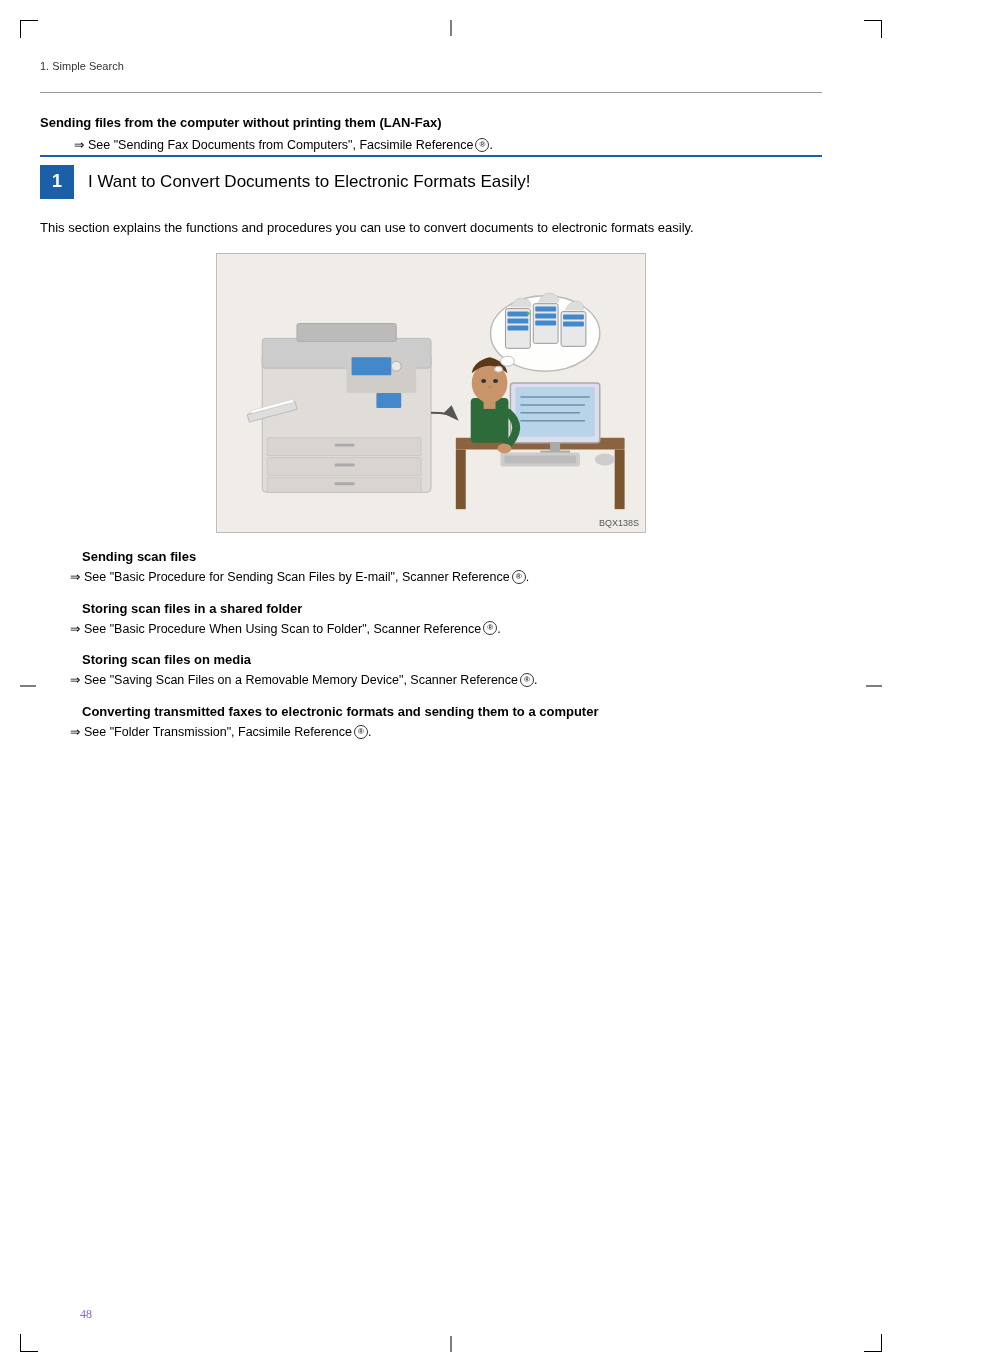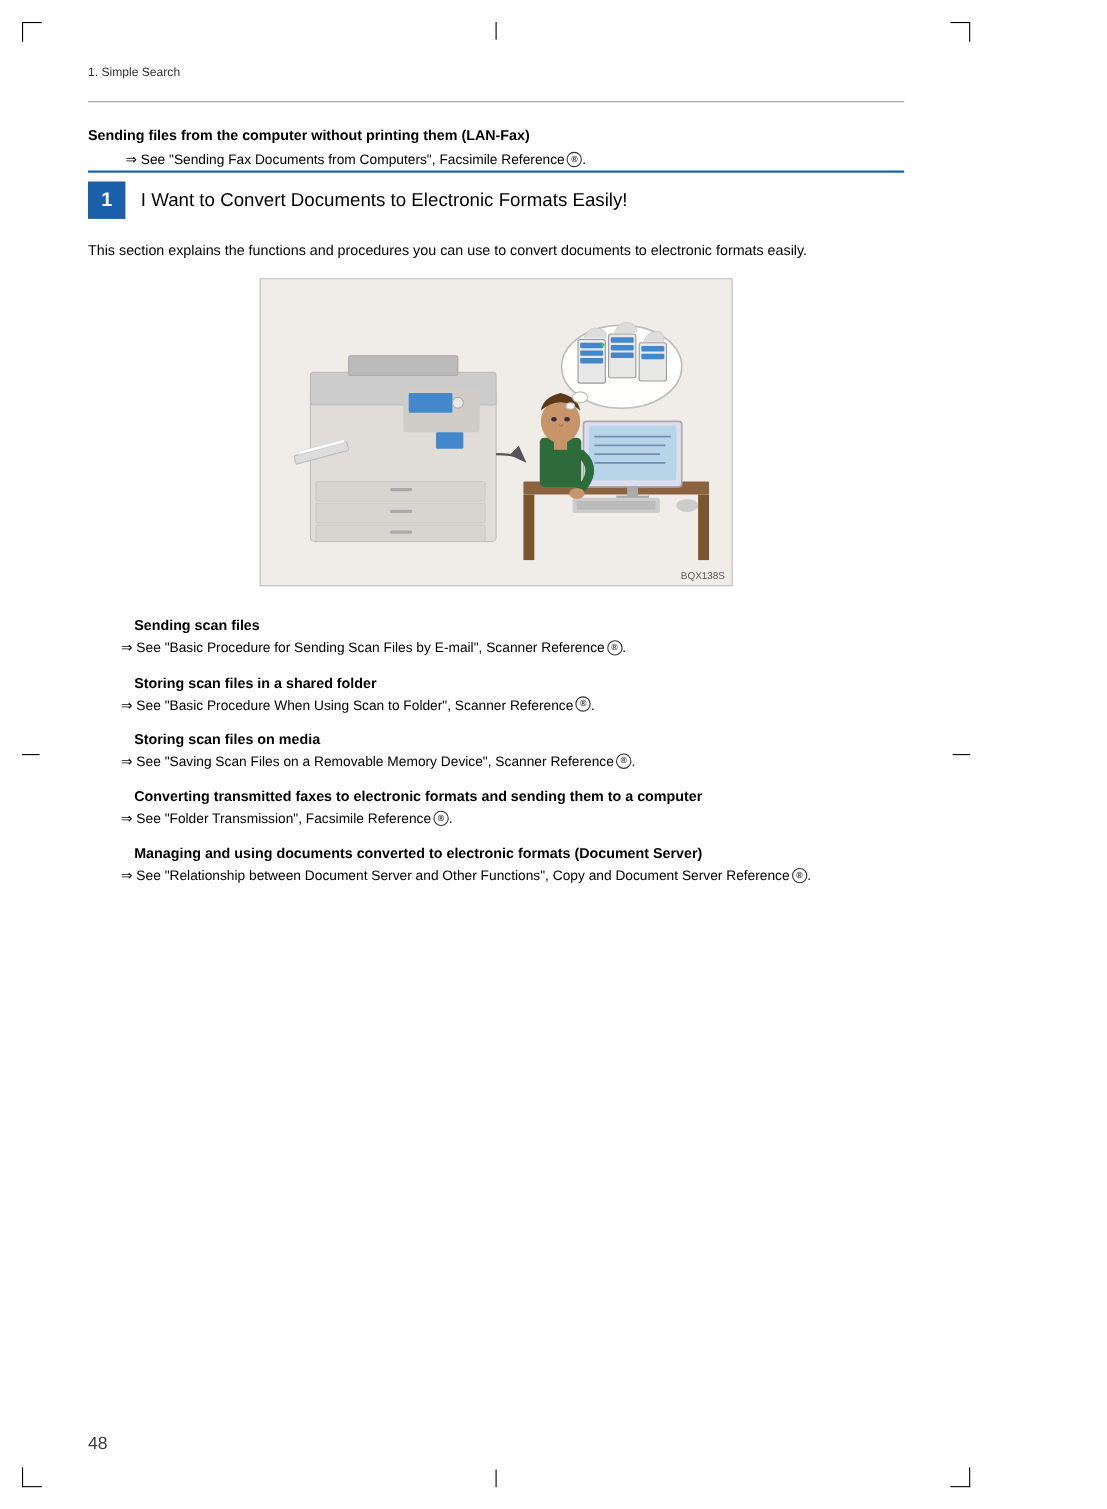--- a/index.html
+++ b/index.html
@@ -9,21 +9,21 @@
       font-size: 13px;
       color: #000;
       width: 1006px;
       min-height: 1372px;
       position: relative;
     }
 
     .page {
       width: 902px;
       min-height: 1372px;
-      padding: 60px 80px 60px 80px;
+      padding: 60px 80px 60px 40px;
       position: relative;
     }
 
     
     .corner-mark {
       position: absolute;
       width: 18px;
       height: 18px;
       border-color: #000;
       border-style: solid;
@@ -118,21 +118,21 @@
     .section-intro {
       font-size: 13px;
       line-height: 1.7;
       margin-bottom: 14px;
     }
 
     
     .illustration-container {
       display: flex;
       justify-content: center;
-      margin-bottom: 28px;
+      margin-bottom: 16px;
     }
 
     .illustration-box {
       border: 1px solid #bbb;
       width: 430px;
       height: 280px;
       position: relative;
       background: #f5f5f5;
       overflow: hidden;
     }
@@ -176,22 +176,23 @@
       vertical-align: middle;
       margin-left: 2px;
       position: relative;
       top: -1px;
     }
 
     .page-number {
       position: absolute;
       bottom: 50px;
       left: 80px;
-      font-size: 16px;
-      color: #404040;
+      font-size: 12px;
+      color: #8b5cf6;
+      font-family: Liberation Serif, serif;
     }
   </style>
 </head>
 <body>
 
 <div class="page">
 
   <div class="corner-mark corner-tl"></div>
   <div class="corner-mark corner-tr"></div>
   <div class="corner-mark corner-bl"></div>
@@ -343,24 +344,18 @@
       </div>
     </div>
 
     <div class="content-section">
       <div class="section-heading-bold">Converting transmitted faxes to electronic formats and sending them to a computer</div>
       <div class="arrow-item">
         <span>⇒ See "Folder Transmission", Facsimile Reference</span><span class="ref-icon">®</span><span>.</span>
       </div>
     </div>
 
-    <div class="content-section">
-      <div class="section-heading-bold">Managing and using documents converted to electronic formats (Document Server)</div>
-      <div class="arrow-item">
-        <span>⇒ See "Relationship between Document Server and Other Functions", Copy and Document Server Reference</span><span class="ref-icon">®</span><span>.</span>
-      </div>
-    </div>
 
   </div>
 
   <div class="page-number">48</div>
 
 </div>
 
 </body></html>

